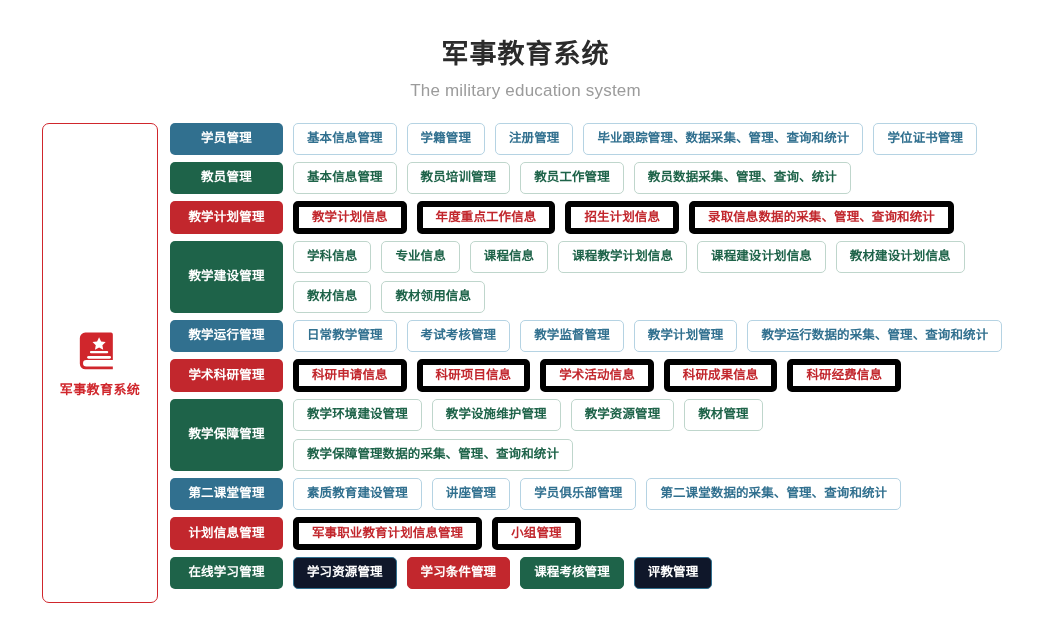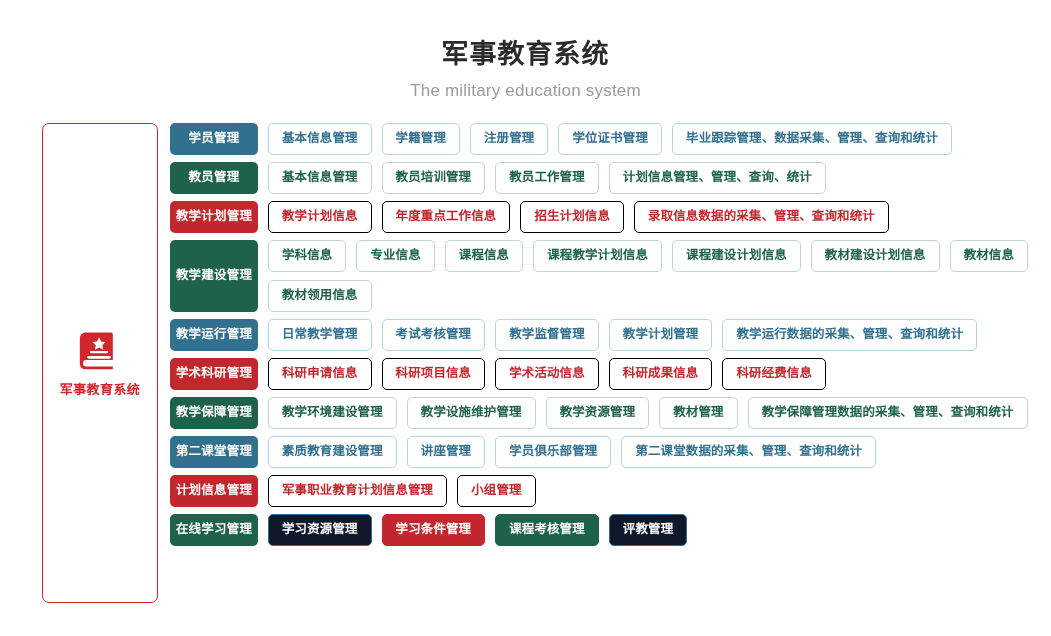--- a/index.html
+++ b/index.html
@@ -89,21 +89,21 @@
   }
   .row {
     display: flex;
     align-items: stretch;
     gap: 10px;
   }
 
   
   .cat-chip {
     flex: 0 0 auto;
-    width: 88px;
+    width: 113px;
     min-height: 32px;
     border-radius: 5px;
     color: #ffffff;
     font-size: 12.5px;
     font-weight: bold;
     display: flex;
     align-items: center;
     justify-content: center;
     text-align: center;
     letter-spacing: 0.2px;
@@ -142,21 +142,21 @@
   
   .item-btn.blue {
     border: 1px solid #b5d3e3;
     color: #31708f;
   }
   .item-btn.green {
     border: 1px solid #bfd6cc;
     color: #1e6349;
   }
   .item-btn.red {
-    border: 1px solid #000000;
+    border: 6px solid #000000;
     color: #c2272d;
   }
   
   .item-btn.solid {
     border: 1px solid transparent;
     color: #ffffff;
   }
   .item-btn.solid.blue  { background: #0f172a; border-color: #31708f; }
   .item-btn.solid.green { background: #1e6349; border-color: #1e6349; }
   .item-btn.solid.red   { background: #c2272d; border-color: #c2272d; }
@@ -185,31 +185,31 @@
       <span class="sidebar-label">军事教育系统</span>
     </div>
 
     <div class="rows" id="rows-container">
         <div class="row">
           <div class="cat-chip blue">学员管理</div>
           <div class="items">
             <div class="item-btn blue">基本信息管理</div>
             <div class="item-btn blue">学籍管理</div>
             <div class="item-btn blue">注册管理</div>
+            <div class="item-btn blue">毕业跟踪管理、数据采集、管理、查询和统计</div>
             <div class="item-btn blue">学位证书管理</div>
-            <div class="item-btn blue">毕业跟踪管理、数据采集、管理、查询和统计</div>
           </div>
         </div>
         <div class="row">
           <div class="cat-chip green">教员管理</div>
           <div class="items">
             <div class="item-btn green">基本信息管理</div>
             <div class="item-btn green">教员培训管理</div>
             <div class="item-btn green">教员工作管理</div>
-            <div class="item-btn green">计划信息管理、管理、查询、统计</div>
+            <div class="item-btn green">教员数据采集、管理、查询、统计</div>
           </div>
         </div>
         <div class="row">
           <div class="cat-chip red">教学计划管理</div>
           <div class="items">
             <div class="item-btn red">教学计划信息</div>
             <div class="item-btn red">年度重点工作信息</div>
             <div class="item-btn red">招生计划信息</div>
             <div class="item-btn red">录取信息数据的采集、管理、查询和统计</div>
           </div>

